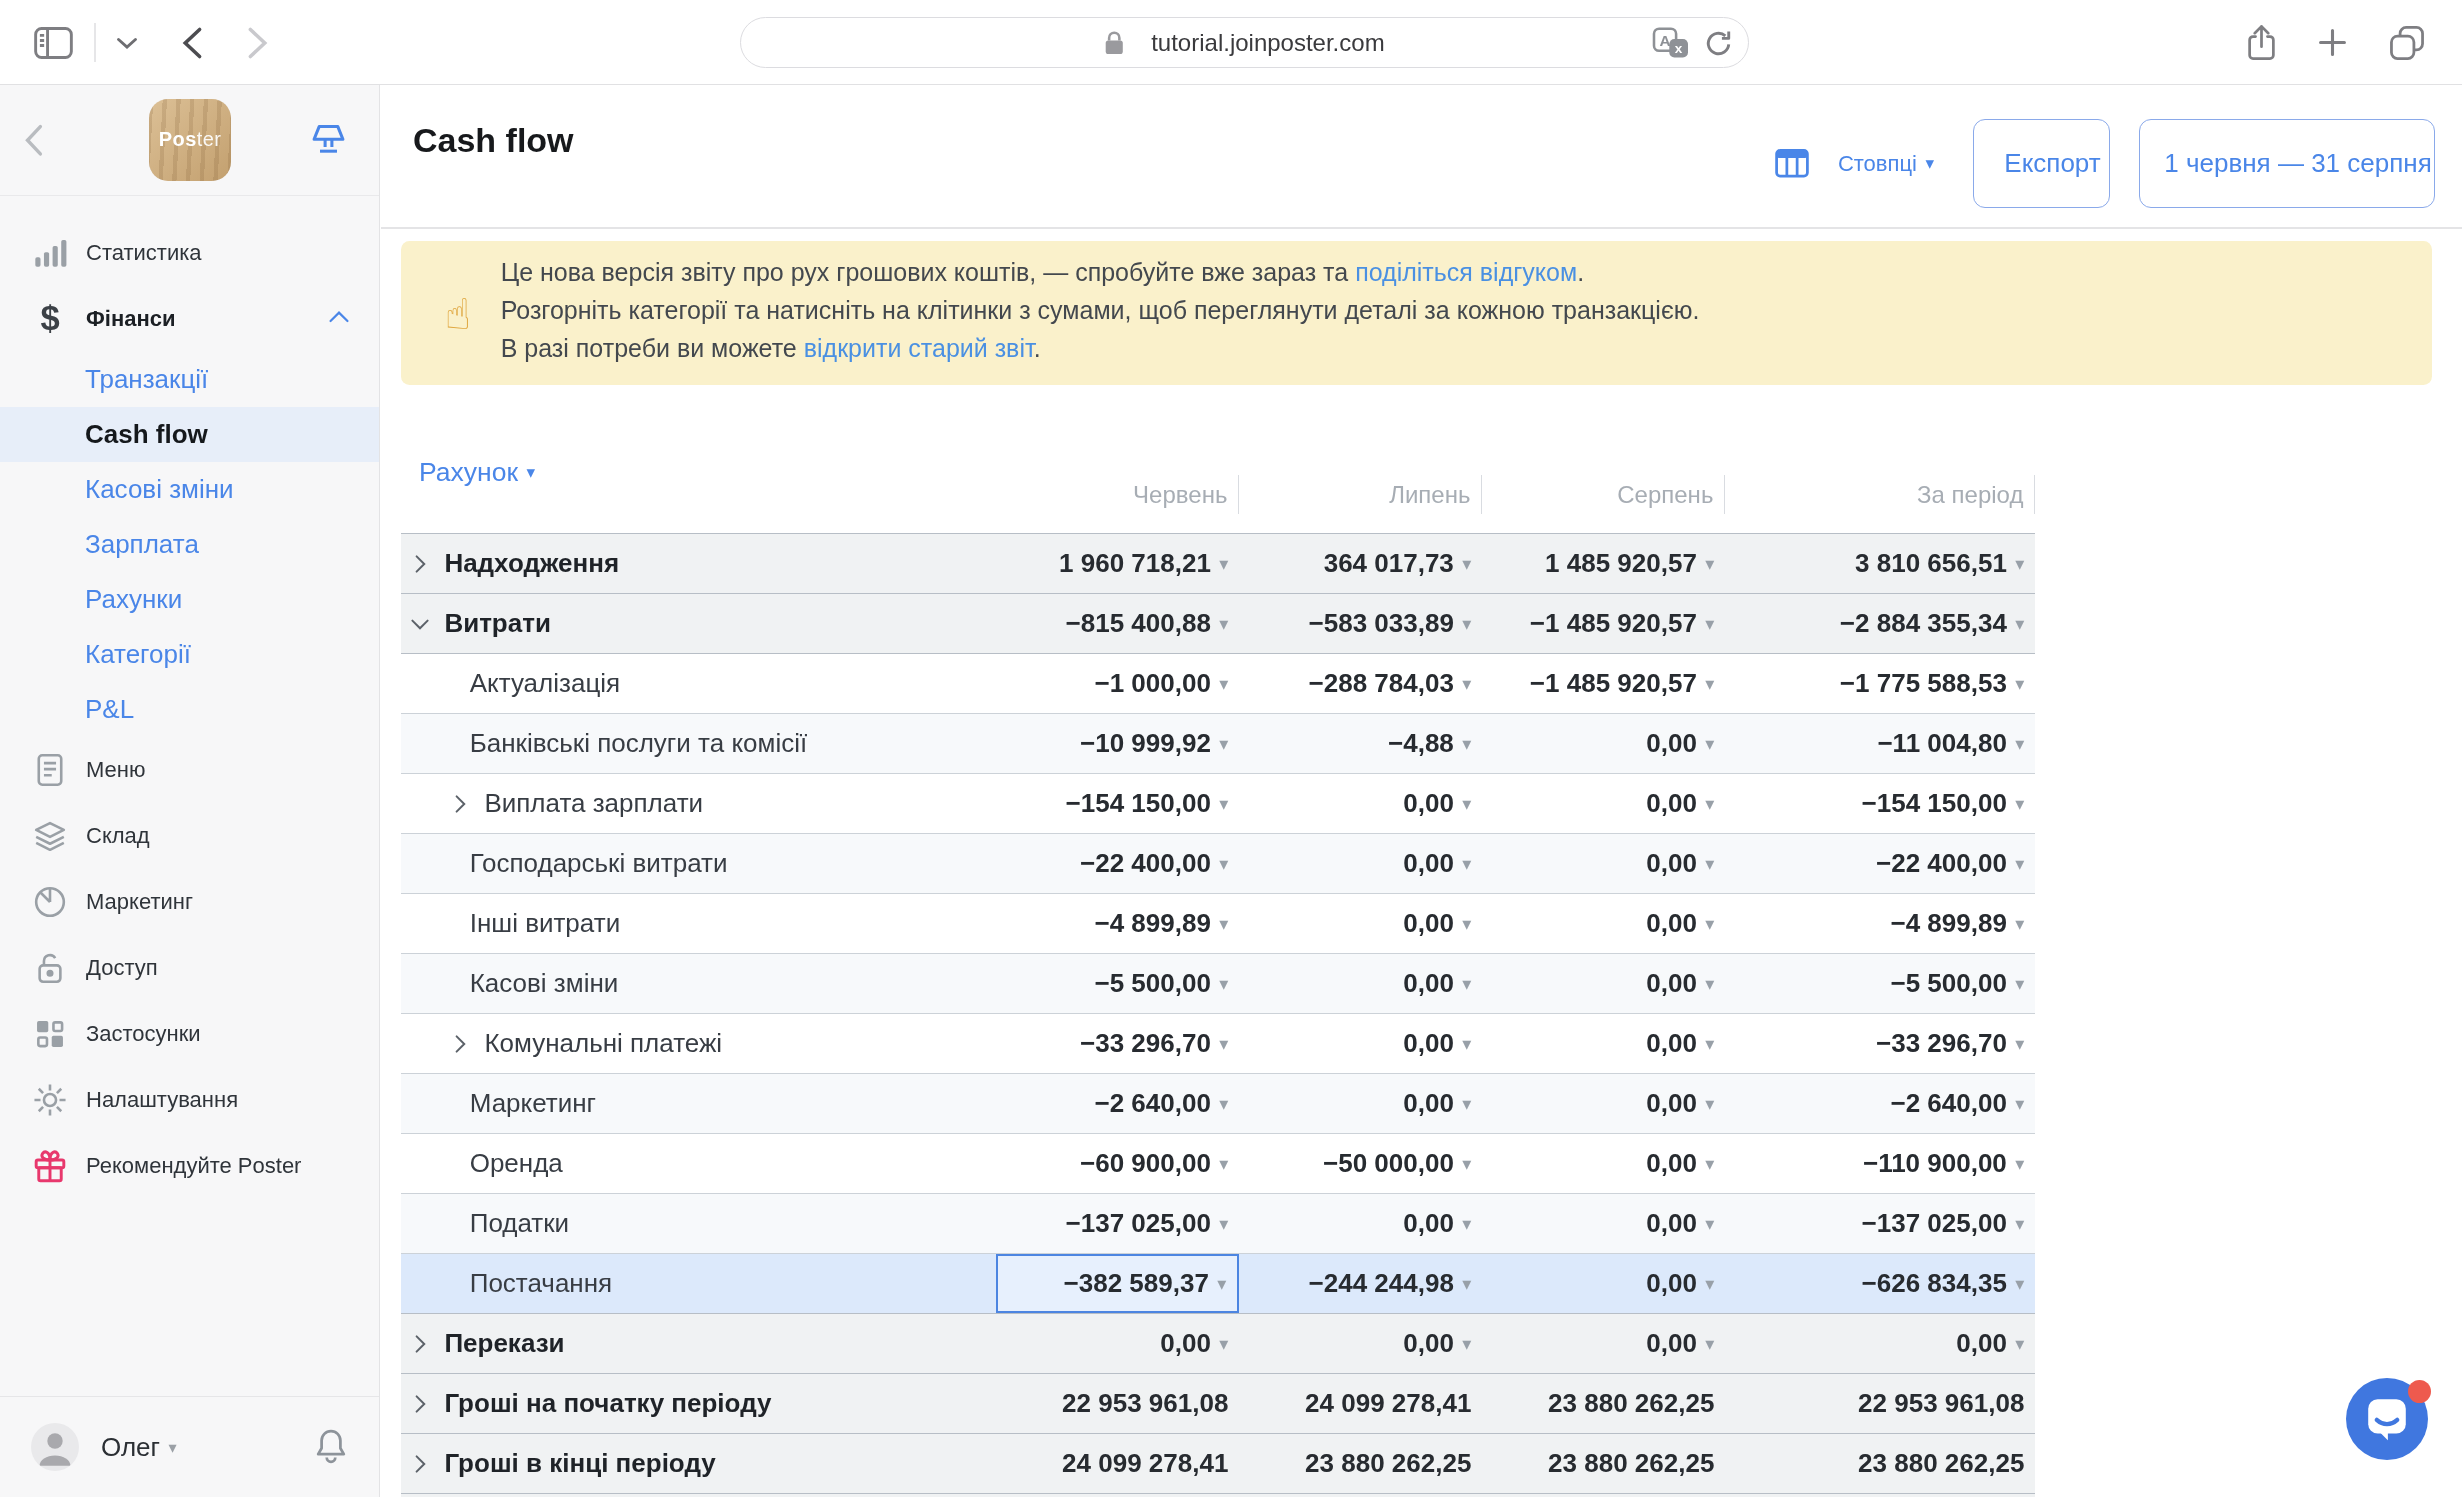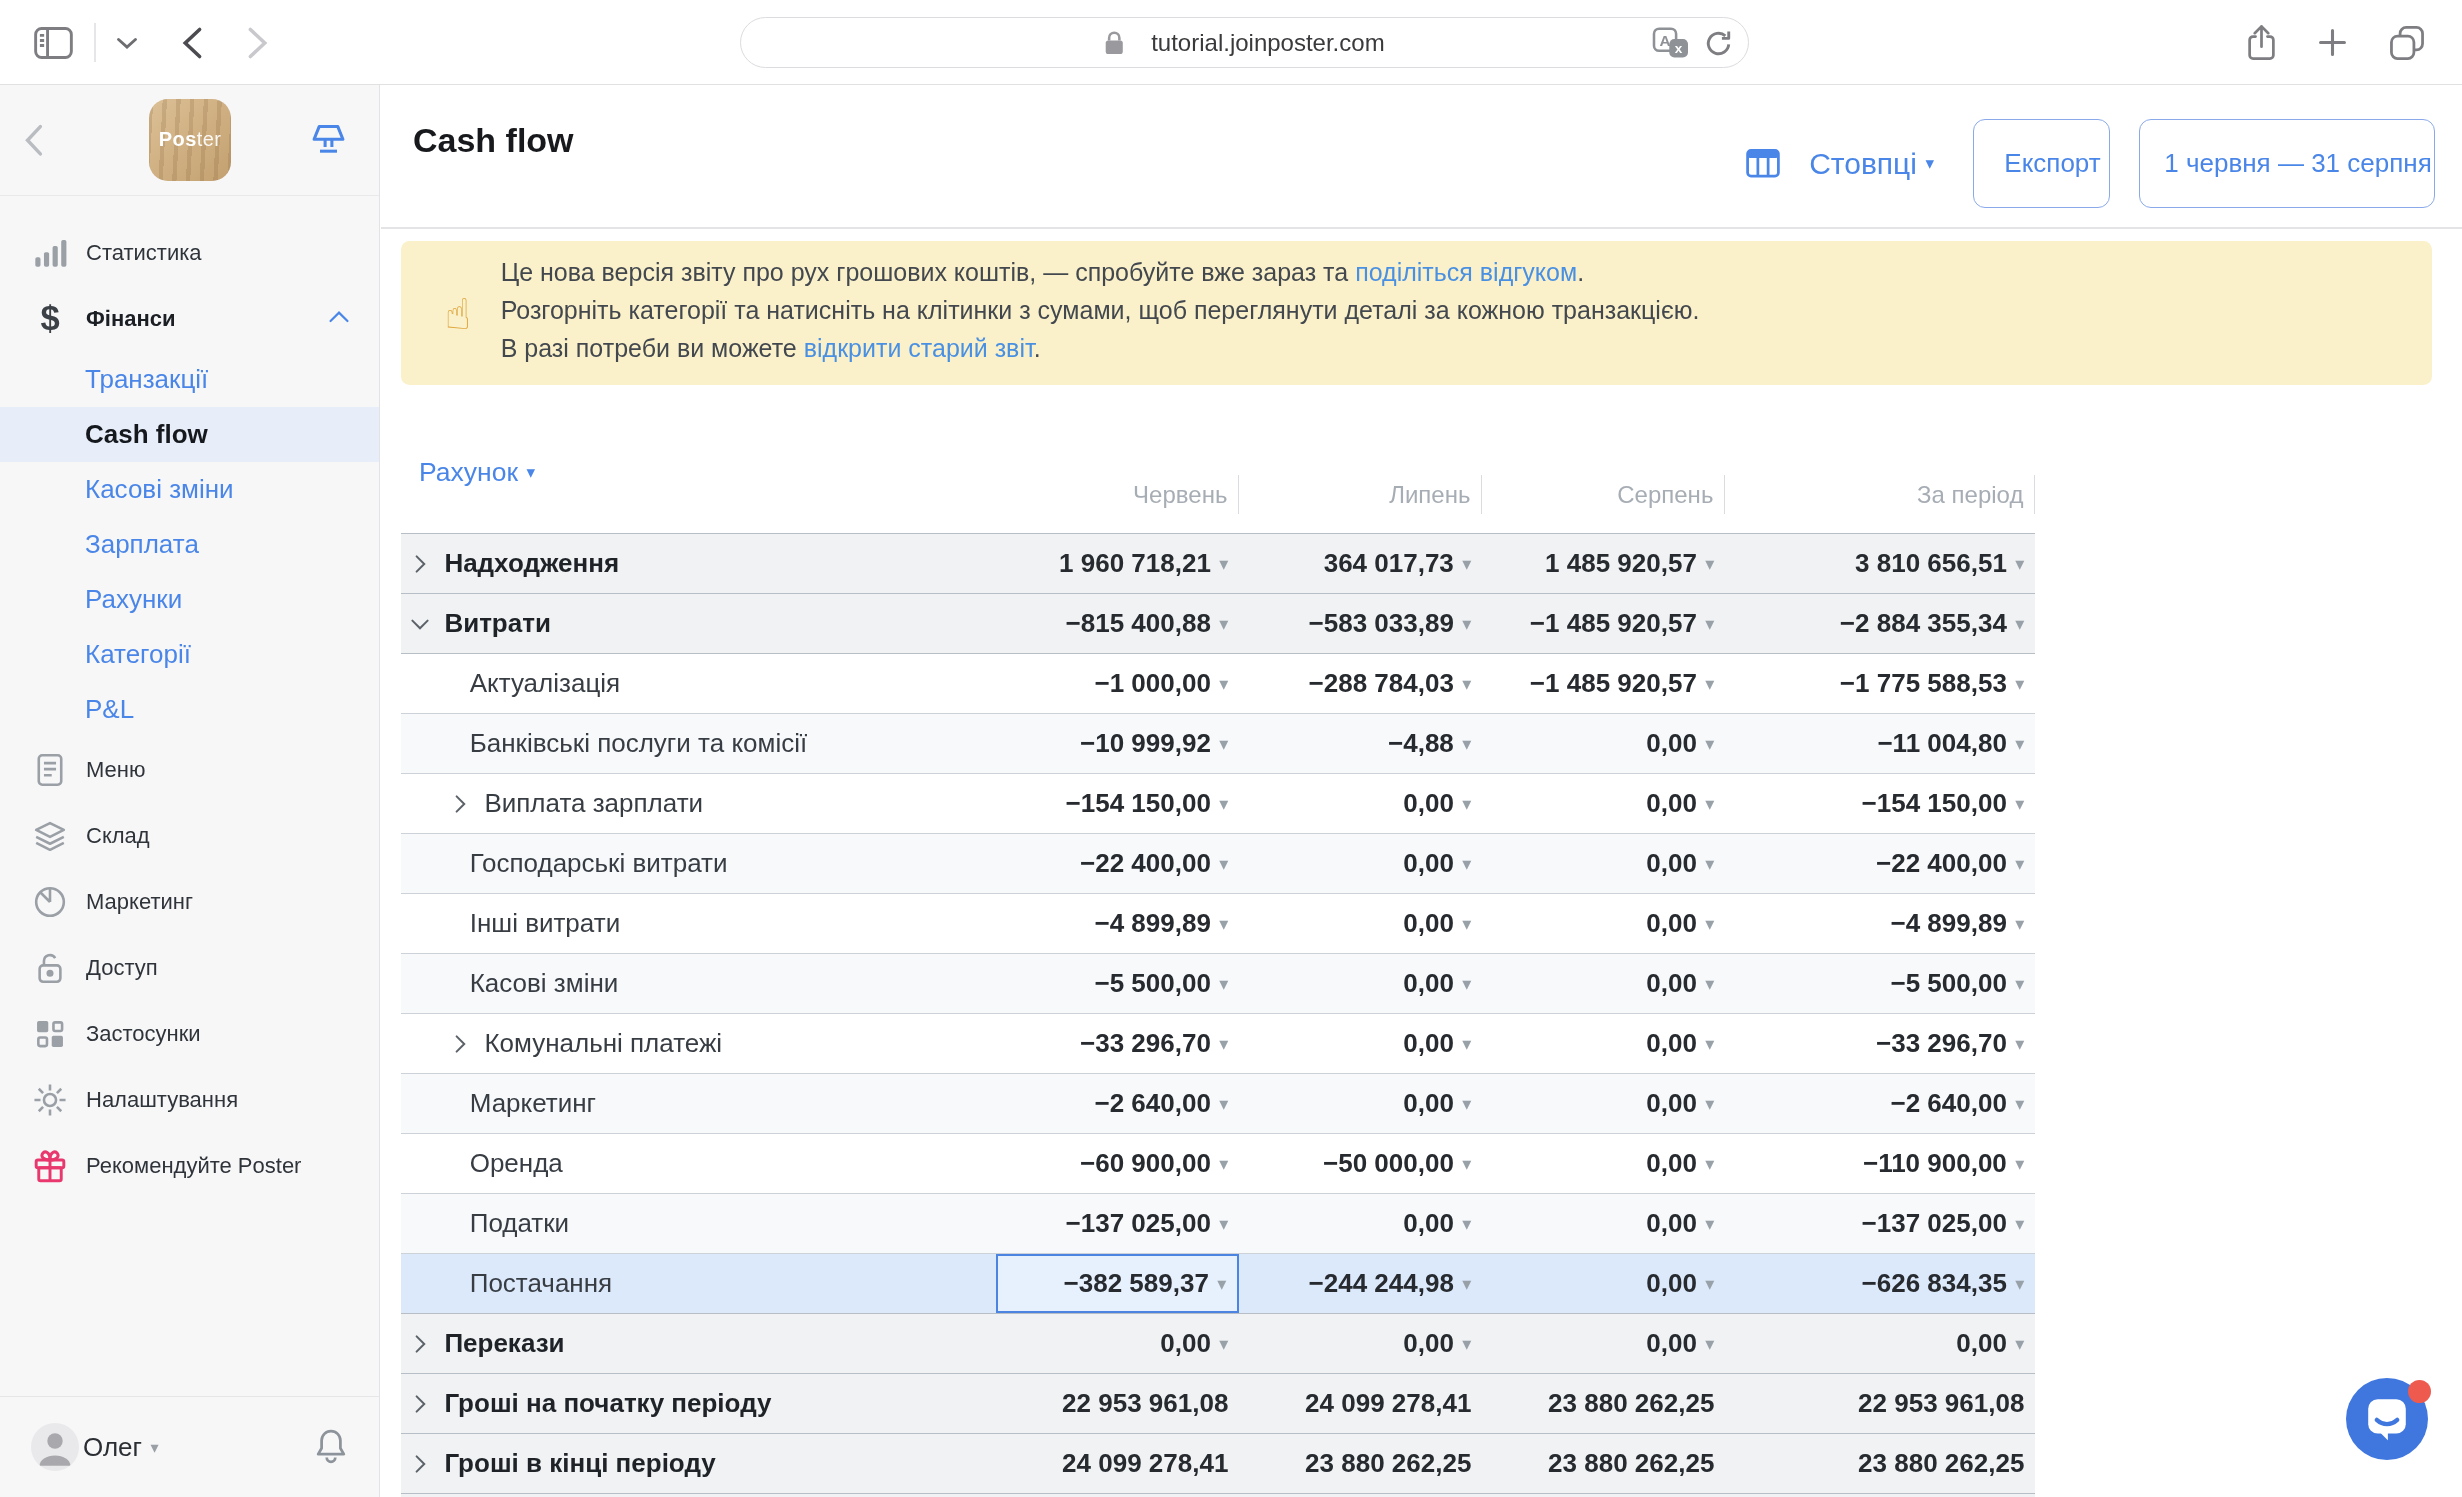--- a/index.html
+++ b/index.html
@@ -35,30 +35,30 @@
   .nav-item { height:66px; display:flex; align-items:center; padding-left:26px; position:relative; cursor:pointer; }
   .nav-ico { width:48px; display:flex; justify-content:center; }
   .nav-label { margin-left:12px; font-size:22px; color:#2f343a; }
   .nav-item.bold .nav-label { font-weight:bold; color:#1c2025; }
   .nav-chev { position:absolute; right:29px; top:24px; }
   .nav-sub { height:55px; display:flex; align-items:center; padding-left:85px; font-size:26px; color:#4a86e8; cursor:pointer; }
   .nav-sub.active { background:#e7eef9; color:#15181c; font-weight:bold; }
   .side-user { position:absolute; left:0; bottom:0; width:100%; height:101px; border-top:1.7px solid #e6e6e8;
                display:flex; align-items:center; }
   .avatar { width:48px; height:48px; border-radius:50%; background:#e9e9eb; margin-left:31px; overflow:hidden; }
-  .user-name { margin-left:4px; font-size:26px; color:#2b2f34; }
+  .user-name { margin-left:22px; font-size:26px; color:#2b2f34; }
   .user-caret { margin-left:8.5px; color:#9ba0a6; font-size:16.2px; }
   .bell { position:absolute; right:29px; top:29px; }
 
   
   .main { position:absolute; left:381px; top:85px; width:2081px; height:1412px; background:#fff; }
   .page-title { position:absolute; left:32px; top:36px; font-size:34px; font-weight:bold; color:#17191c; }
   .hdr-controls { position:absolute; right:27px; top:34px; height:89px; display:flex; align-items:center; }
   .cols-ctl { display:flex; align-items:center; margin-right:39px; cursor:pointer; }
-  .cols-label { color:#4a86e8; font-size:30px; margin-left:28px; }
+  .cols-label { color:#4a86e8; font-size:22px; margin-left:28px; }
   .cols-caret { color:#4a86e8; font-size:17px; margin-left:8.5px; }
   .btn { height:89px; border:1.7px solid #8aa9ea; border-radius:12px; background:#fff; color:#4a86e8;
          font-size:26px; display:flex; align-items:center; justify-content:center; cursor:pointer;
          font-family:"Liberation Sans","DejaVu Sans",sans-serif;padding-left:22px; }
   .btn-export { width:137px; margin-right:29px; }
   .btn-date { width:296px; }
   .hdr-divider { position:absolute; left:0; top:142px; width:100%; height:1.7px; background:#e4e4e6; }
 
   .banner { position:absolute; left:19.7px; top:156px; width:2031px; height:144px; background:#faf1cb;
             border-radius:8.5px; }

